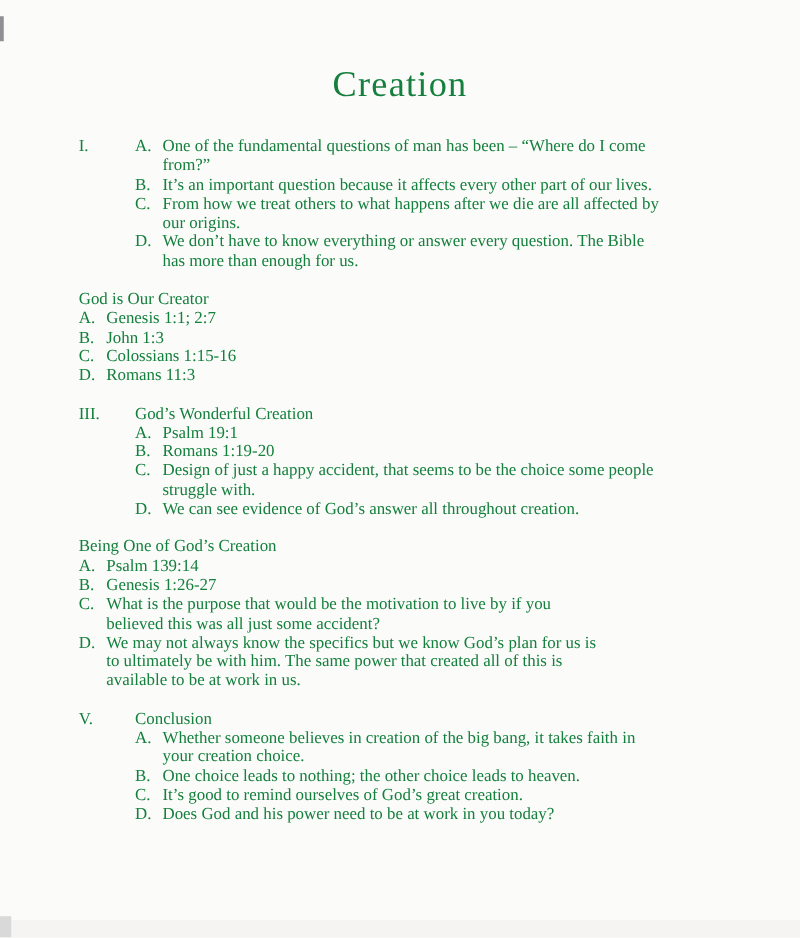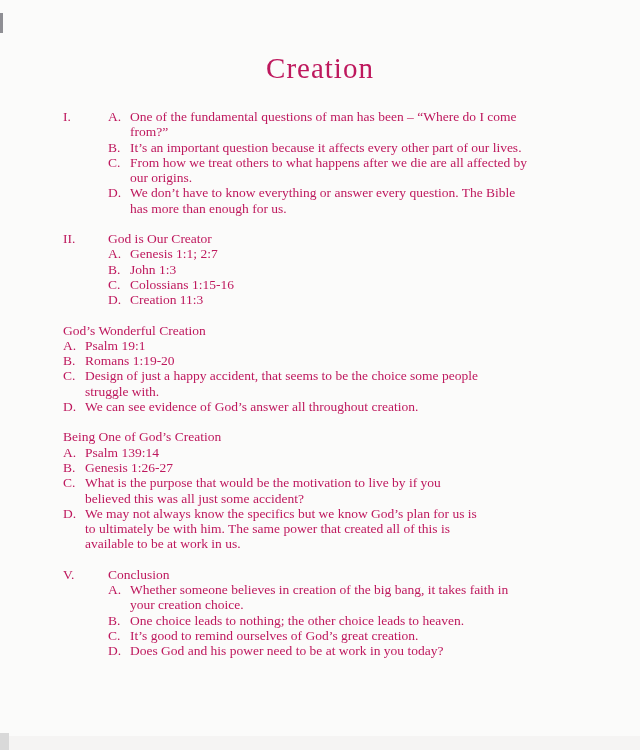--- a/index.html
+++ b/index.html
@@ -11,21 +11,21 @@
     height: 750px;
     background: #f7f7f7;
     font-family: "Liberation Serif", "DejaVu Serif", serif;
   }
   .page {
     position: relative;
     width: 640px;
     height: 750px;
     overflow: hidden;
     background: #fbfbfa;
-    color: #be185d;
+    color: #15803d;
   }
   .title {
     font-weight: 400;
     font-size: 29px;
     letter-spacing: 1px;
     text-align: center;
     margin: 0;
     padding-top: 52px;
   }
   .outline {
@@ -103,43 +103,43 @@
         </div>
         <div class="item">
           <span class="item-label">D.</span>
           <span class="item-text">We don’t have to know everything or answer every question. The Bible
 has more than enough for us.</span>
         </div>
       </div>
     </div>
 
     <div class="section">
-      <div class="numeral">II.</div>
       <div class="section-body">
         <div class="section-title">God is Our Creator</div>
         <div class="item">
           <span class="item-label">A.</span>
           <span class="item-text">Genesis 1:1; 2:7</span>
         </div>
         <div class="item">
           <span class="item-label">B.</span>
           <span class="item-text">John 1:3</span>
         </div>
         <div class="item">
           <span class="item-label">C.</span>
           <span class="item-text">Colossians 1:15-16</span>
         </div>
         <div class="item">
           <span class="item-label">D.</span>
-          <span class="item-text">Creation 11:3</span>
-        </div>
-      </div>
-    </div>
-
-    <div class="section">
+          <span class="item-text">Romans 11:3</span>
+        </div>
+      </div>
+    </div>
+
+    <div class="section">
+      <div class="numeral">III.</div>
       <div class="section-body">
         <div class="section-title">God’s Wonderful Creation</div>
         <div class="item">
           <span class="item-label">A.</span>
           <span class="item-text">Psalm 19:1</span>
         </div>
         <div class="item">
           <span class="item-label">B.</span>
           <span class="item-text">Romans 1:19-20</span>
         </div>

